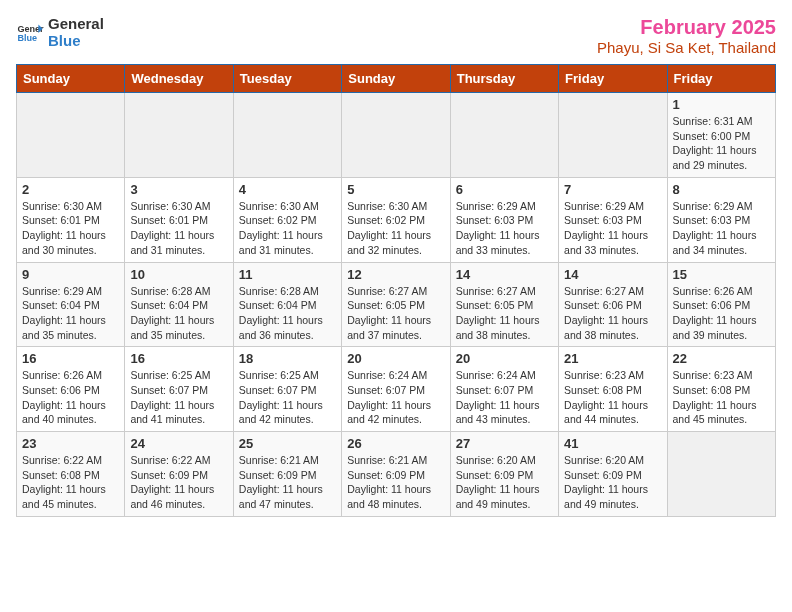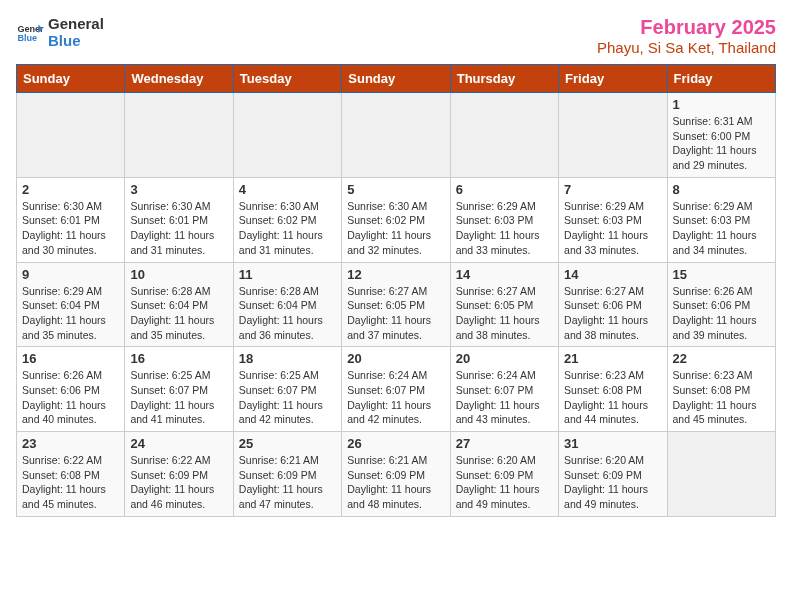--- a/index.html
+++ b/index.html
@@ -315,21 +315,21 @@
 and 48 minutes.</div>
         </td>
         <td>
           <span class="day-num">27</span>
           <div class="day-info" style="white-space: pre-line;">Sunrise: 6:20 AM
 Sunset: 6:09 PM
 Daylight: 11 hours
 and 49 minutes.</div>
         </td>
         <td>
-          <span class="day-num">31</span>
+          <span class="day-num">41</span>
           <div class="day-info" style="white-space: pre-line;">Sunrise: 6:20 AM
 Sunset: 6:09 PM
 Daylight: 11 hours
 and 49 minutes.</div>
         </td>
         <td class="empty-cell"></td>
       </tr>
     </tbody>
 </table>
 

